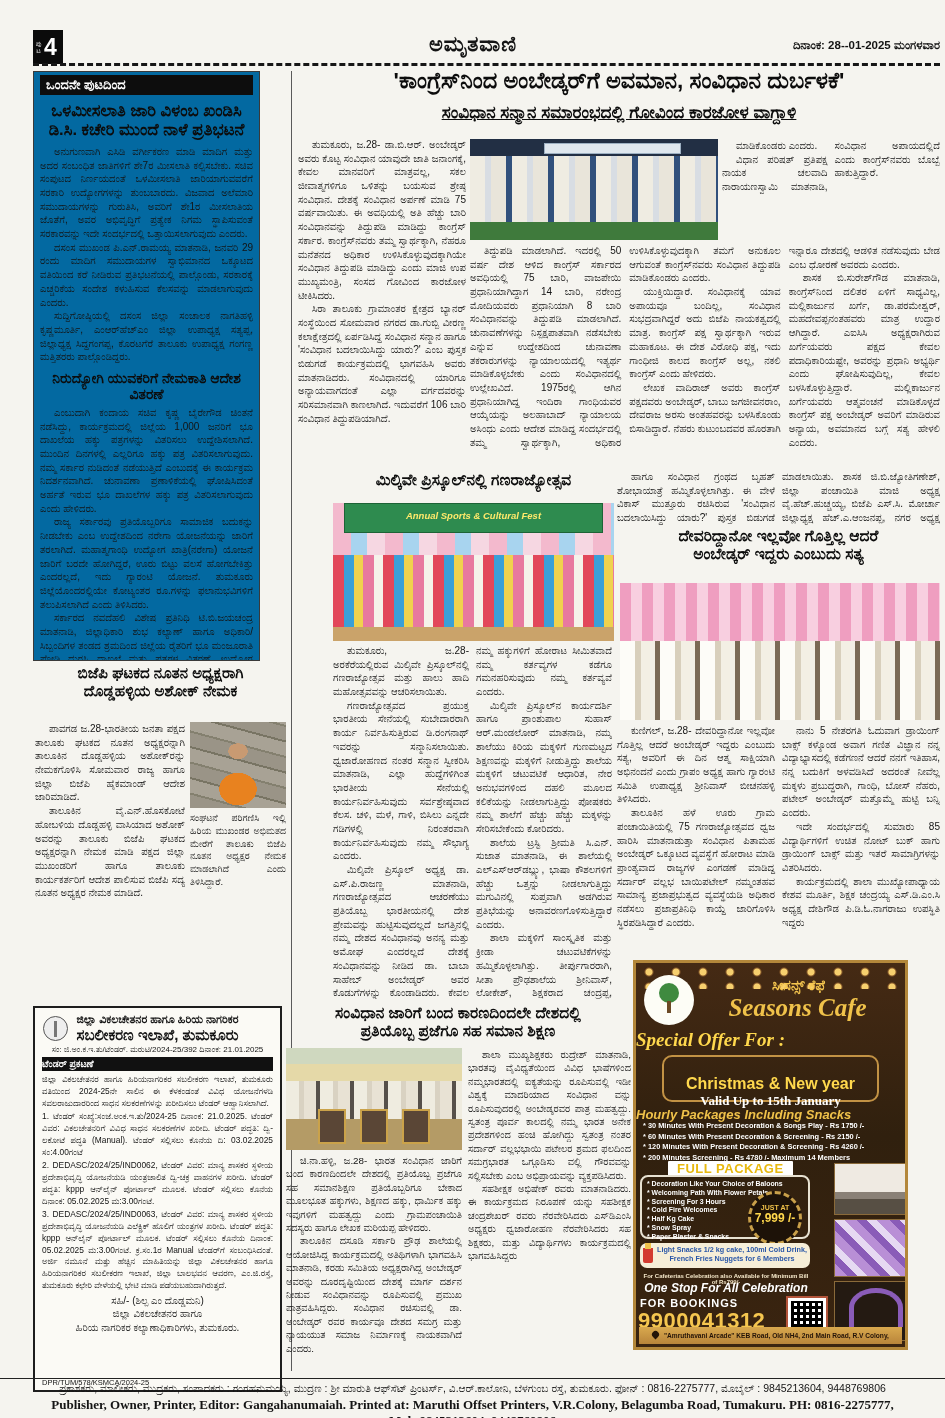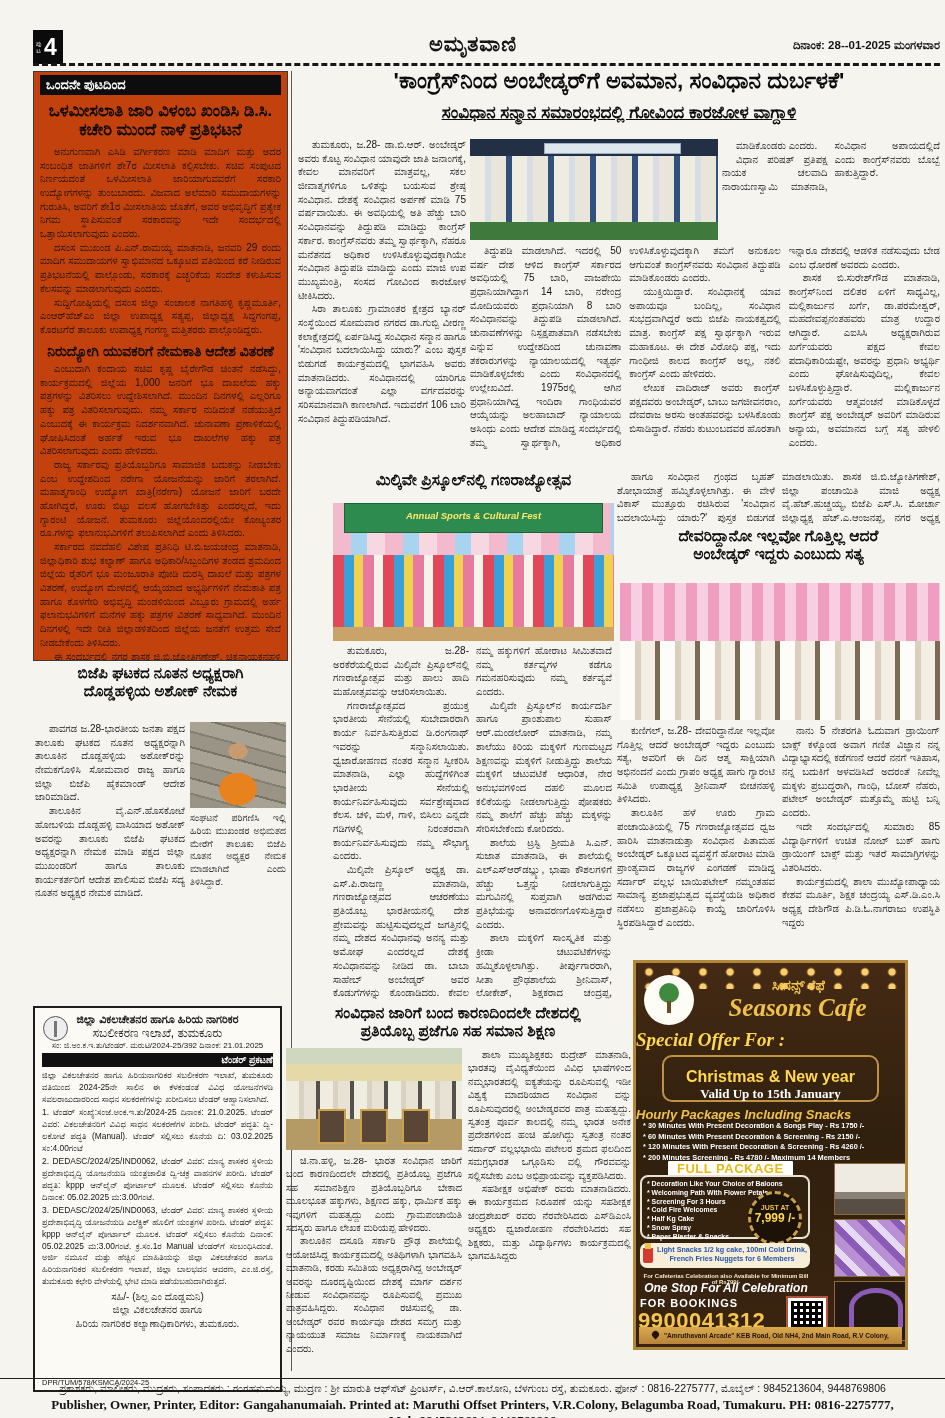--- a/index.html
+++ b/index.html
@@ -20,22 +20,22 @@
   .pn-side { width:11px; font-size:7px; line-height:1.05; text-align:center; }
   .pn-num  { font-size:23px; font-weight:bold; line-height:1; }
   .masthead { left:312px; top:32px; width:322px; text-align:center; font-size:21px;
               font-weight:bold; letter-spacing:1px; }
   .dateline { left:620px; top:39px; width:320px; text-align:right; font-size:11.5px; font-weight:bold; }
   .toprule { left:33px; top:63px; width:907px; border-top:3px dashed #161616; }
   .vrule { left:291px; top:71px; height:1300px; border-left:1px solid #5a5a5a; }
   .botrule { left:0; top:1378px; width:945px; border-top:1.5px solid #222; }
 
   
-  .leftbox { left:33px; top:71px; width:255px; height:590px; border:1px solid #3a3a3a;
-             background:#c2410c; padding:3px 6px; overflow:hidden; }
+  .leftbox { left:33px; top:71px; width:227px; height:590px; border:1px solid #3a3a3a;
+             background:#0369a1; padding:3px 6px; overflow:hidden; }
   .kicker { background:#0d0d0d; color:#fff; font-weight:bold; font-size:13px; padding:2px 6px; }
   .hl1 { font-size:16.5px; margin:6px 0 5px; }
   .hl-jobs { font-size:14px; margin:6px 0 3px; }
 
   
   .bjpwrap { left:33px; top:664px; width:255px; height:340px; overflow:hidden; }
   .hl-bjp { font-size:15px; }
   .bjp-left { position:absolute; left:2px; top:58px; width:150px; height:278px; }
   .photo-ashok { left:157px; top:58px; width:96px; height:86px;
      background:
@@ -45,23 +45,23 @@
   .bjp-under { position:absolute; left:157px; top:148px; width:96px; height:188px;
                font-size:9.4px; line-height:1.36; text-align:justify; overflow:hidden; }
 
   
   .tender { left:33px; top:1006px; width:249px; height:386px; border:2px solid #1d1d1d;
             background:#fbfaf5; padding:4px 7px; overflow:hidden; }
   .t-emblem { position:absolute; left:8px; top:8px; width:25px; height:25px; border-radius:50%;
               border:1.5px solid #555; background:#eee; }
   .t-emblem::after { content:""; position:absolute; left:10px; top:4px; width:3px; height:16px; background:#777; }
   .t-org1 { text-align:center; font-weight:bold; font-size:11px; margin-top:1px; }
-  .t-org2 { text-align:center; font-weight:normal; font-size:12px; }
+  .t-org2 { text-align:center; font-weight:bold; font-size:15px; }
   .t-ref  { text-align:center; font-size:8px; margin:1px 0 2px; }
-  .t-bar  { background:#111; color:#fff; text-align:right; font-weight:bold; font-size:9.5px; padding:1px 0; margin-bottom:3px; }
+  .t-bar  { background:#111; color:#fff; text-align:left; font-weight:bold; font-size:9.5px; padding:1px 0; margin-bottom:3px; }
   .t-body p { font-size:8.4px; line-height:1.4; text-align:justify; margin-bottom:2px; }
   .t-sign { text-align:center; font-size:10px; line-height:1.35; margin-top:2px; }
   .t-code { position:absolute; left:7px; bottom:3px; font-size:7.5px; }
 
   
   .hl-main { left:296px; top:68px; width:646px; font-size:22.5px; }
   .hl-sub  { left:296px; top:103px; width:646px; font-size:17px;text-decoration:underline; }
   .photo-congress { left:470px; top:139px; width:248px; height:101px;
      background:
        linear-gradient(180deg,#222f44 0,#222f44 17%,rgba(0,0,0,0) 17%),
@@ -115,21 +115,21 @@
   .ad-logo::after { content:""; position:absolute; left:23px; top:26px; width:4px; height:12px; background:#6b4a26; }
   .ad-kn { position:absolute; left:62px; top:14px; right:6px; text-align:center;
            color:#f5c64f; font-weight:bold; font-size:14px; }
   .ad-title { position:absolute; left:56px; top:31px; right:2px; text-align:center;
            font-family:"Liberation Serif",serif; font-style:italic; font-weight:bold;
            font-size:25px; color:#f0c24a; }
   .ad-offer { position:absolute; left:0; top:66px; width:100%; 
            font-family:"Liberation Serif",serif; font-style:italic; font-weight:bold;
            font-size:19px; color:#ffd84d; }
   .ad-occ { position:absolute; left:26px; top:92px; right:26px; height:47px;
-           border:2px solid #c29244; border-radius:10px; text-align:center; padding-top:11px; }
+           border:2px solid #c29244; border-radius:10px; text-align:center; padding-top:18px; }
   .ad-occ-1 { font-size:16px; font-weight:bold; color:#ffd84d; }
   .ad-occ-2 { font-size:13px; font-weight:bold; color:#fff; font-family:"Liberation Serif",serif; }
   .ad-pkg-head { position:absolute; left:0; top:144px; font-size:13px; font-weight:bold;
            font-style:italic; color:#f0c24a; }
   .ad-pkgs { position:absolute; left:7px; top:158px; right:5px; }
   .ad-pkgs div { font-size:7.4px; font-weight:bold; color:#fff; line-height:1.45; }
   .ad-fulltab { position:absolute; left:32px; top:198px; background:#fff; color:#e8b90f;
            font-weight:bold; font-size:13px; padding:0 9px; border-radius:1px; letter-spacing:.5px; }
   .ad-fullbox { position:absolute; left:4px; top:212px; width:170px; height:64px;
            border:2px solid #e8e2d2; border-radius:8px; padding:3px 4px 0 5px; }

